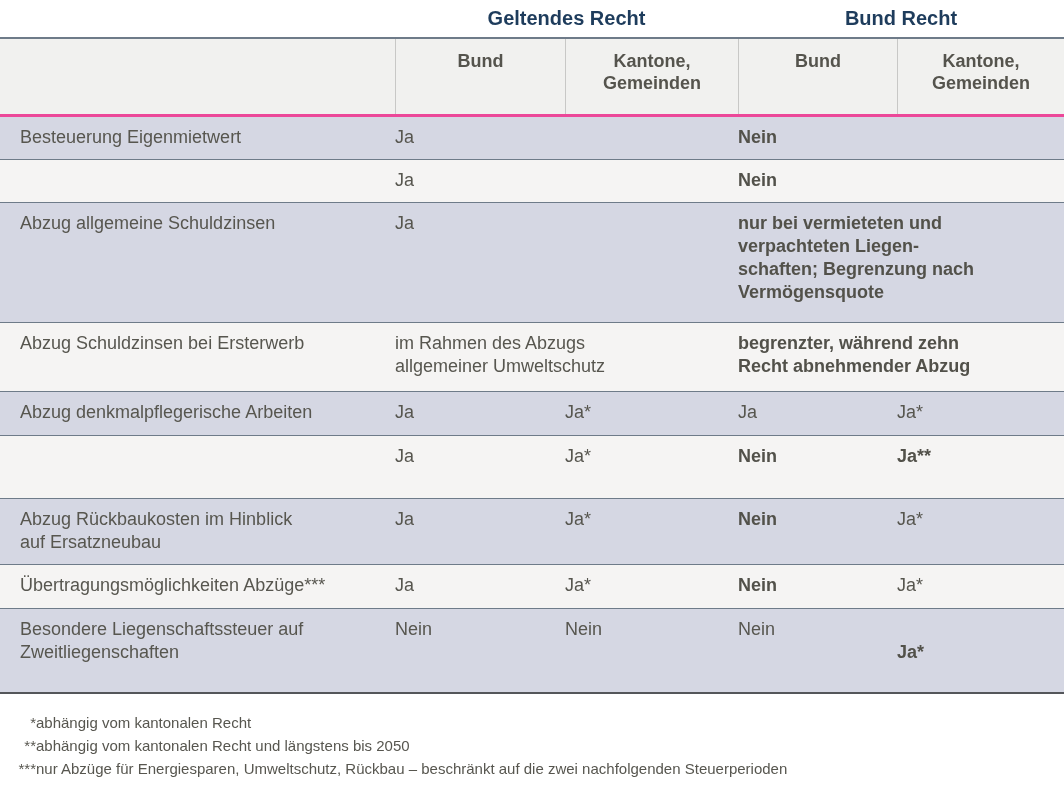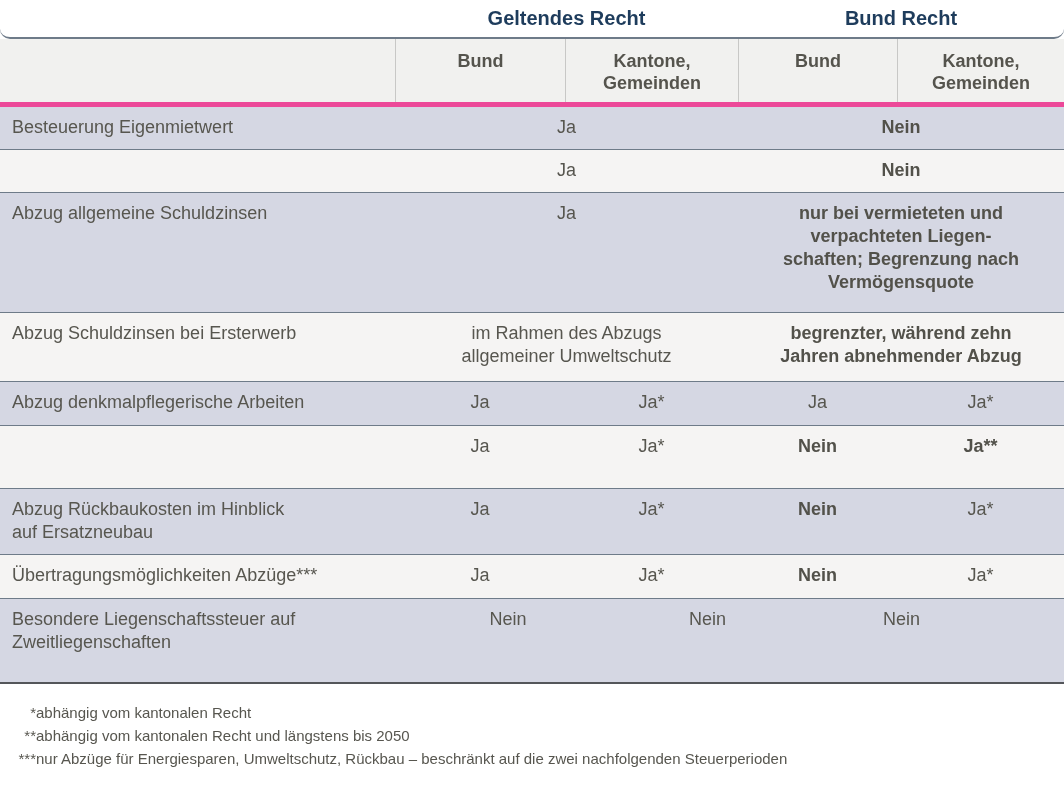--- a/index.html
+++ b/index.html
@@ -12,38 +12,37 @@
     overflow:hidden;
   }
   
   .title-row{
     display:grid;
     grid-template-columns:395px 343px 326px;
     height:39px;
     box-sizing:border-box;
     border-bottom:2px solid #6e7b89;
     align-items:center;
-    border-radius:10px;
   }
   .title{
     text-align:center;
     font-weight:bold;
     font-size:20px;
     color:#1e3c5c;
   }
   .grid-row{
     display:grid;
     grid-template-columns:395px 170px 173px 159px 167px;
     box-sizing:border-box;
   }
   
   .subheader{
-    height:68px;
+    height:78px;
     background:#f1f1ef;
-    border-bottom:5px solid #ec4899;
+    border-bottom:3px solid #ec4899;
   }
   .subheader .col{
     box-sizing:border-box;
     padding-top:11px;
     text-align:center;
     font-weight:bold;
     font-size:18px;
     line-height:1.24;
     color:#55544d;
     white-space:pre-line;
@@ -55,31 +54,31 @@
     border-bottom:1px solid #6e7b89;
   }
   .r-lav{background:#d5d7e3;}
   .r-light{background:#f5f4f3;}
   .h43{min-height:43px;}
   .h120{min-height:120px;}
   .h69{min-height:69px;}
   .h44{min-height:44px;}
   .h63{min-height:63px;}
   .h66{min-height:66px;}
-  .h85{min-height:85px;gap:28px;}
+  .h85{min-height:85px;}
   .last{border-bottom:2px solid #54565a;}
   .cell{
     box-sizing:border-box;
     padding-top:9px;
     font-size:18px;
     line-height:1.28;
     white-space:pre-line;
   }
-  .label{padding-left:12px;text-align:left;}
-  .val{text-align:center;}
+  .label{padding-left:20px;text-align:left;}
+  .val{text-align:left;}
   .b{font-weight:bold;color:#52514a;}
   .sg{grid-column:2/4;}
   .sn{grid-column:4/6;}
   .c2{grid-column:2;}
   .c3{grid-column:3;}
   .c4{grid-column:4;}
   .c5{grid-column:5;}
   .note{
     display:block;
     font-size:14px;
@@ -141,21 +140,21 @@
 verpachteten Liegen-
 schaften; Begrenzung nach
 Vermögensquote</div>
   </div>
 
   <div class="grid-row row r-light h69">
     <div class="cell label">Abzug Schuldzinsen bei Ersterwerb</div>
     <div class="cell val sg">im Rahmen des Abzugs
 allgemeiner Umweltschutz</div>
     <div class="cell val sn b">begrenzter, während zehn
-Jahren abnehmender Abzug</div>
+Recht abnehmender Abzug</div>
   </div>
 
   <div class="grid-row row r-lav h44">
     <div class="cell label">Abzug denkmalpflegerische Arbeiten</div>
     <div class="cell val c2">Ja</div>
     <div class="cell val c3">Ja*</div>
     <div class="cell val c4">Ja</div>
     <div class="cell val c5">Ja*</div>
   </div>
 

